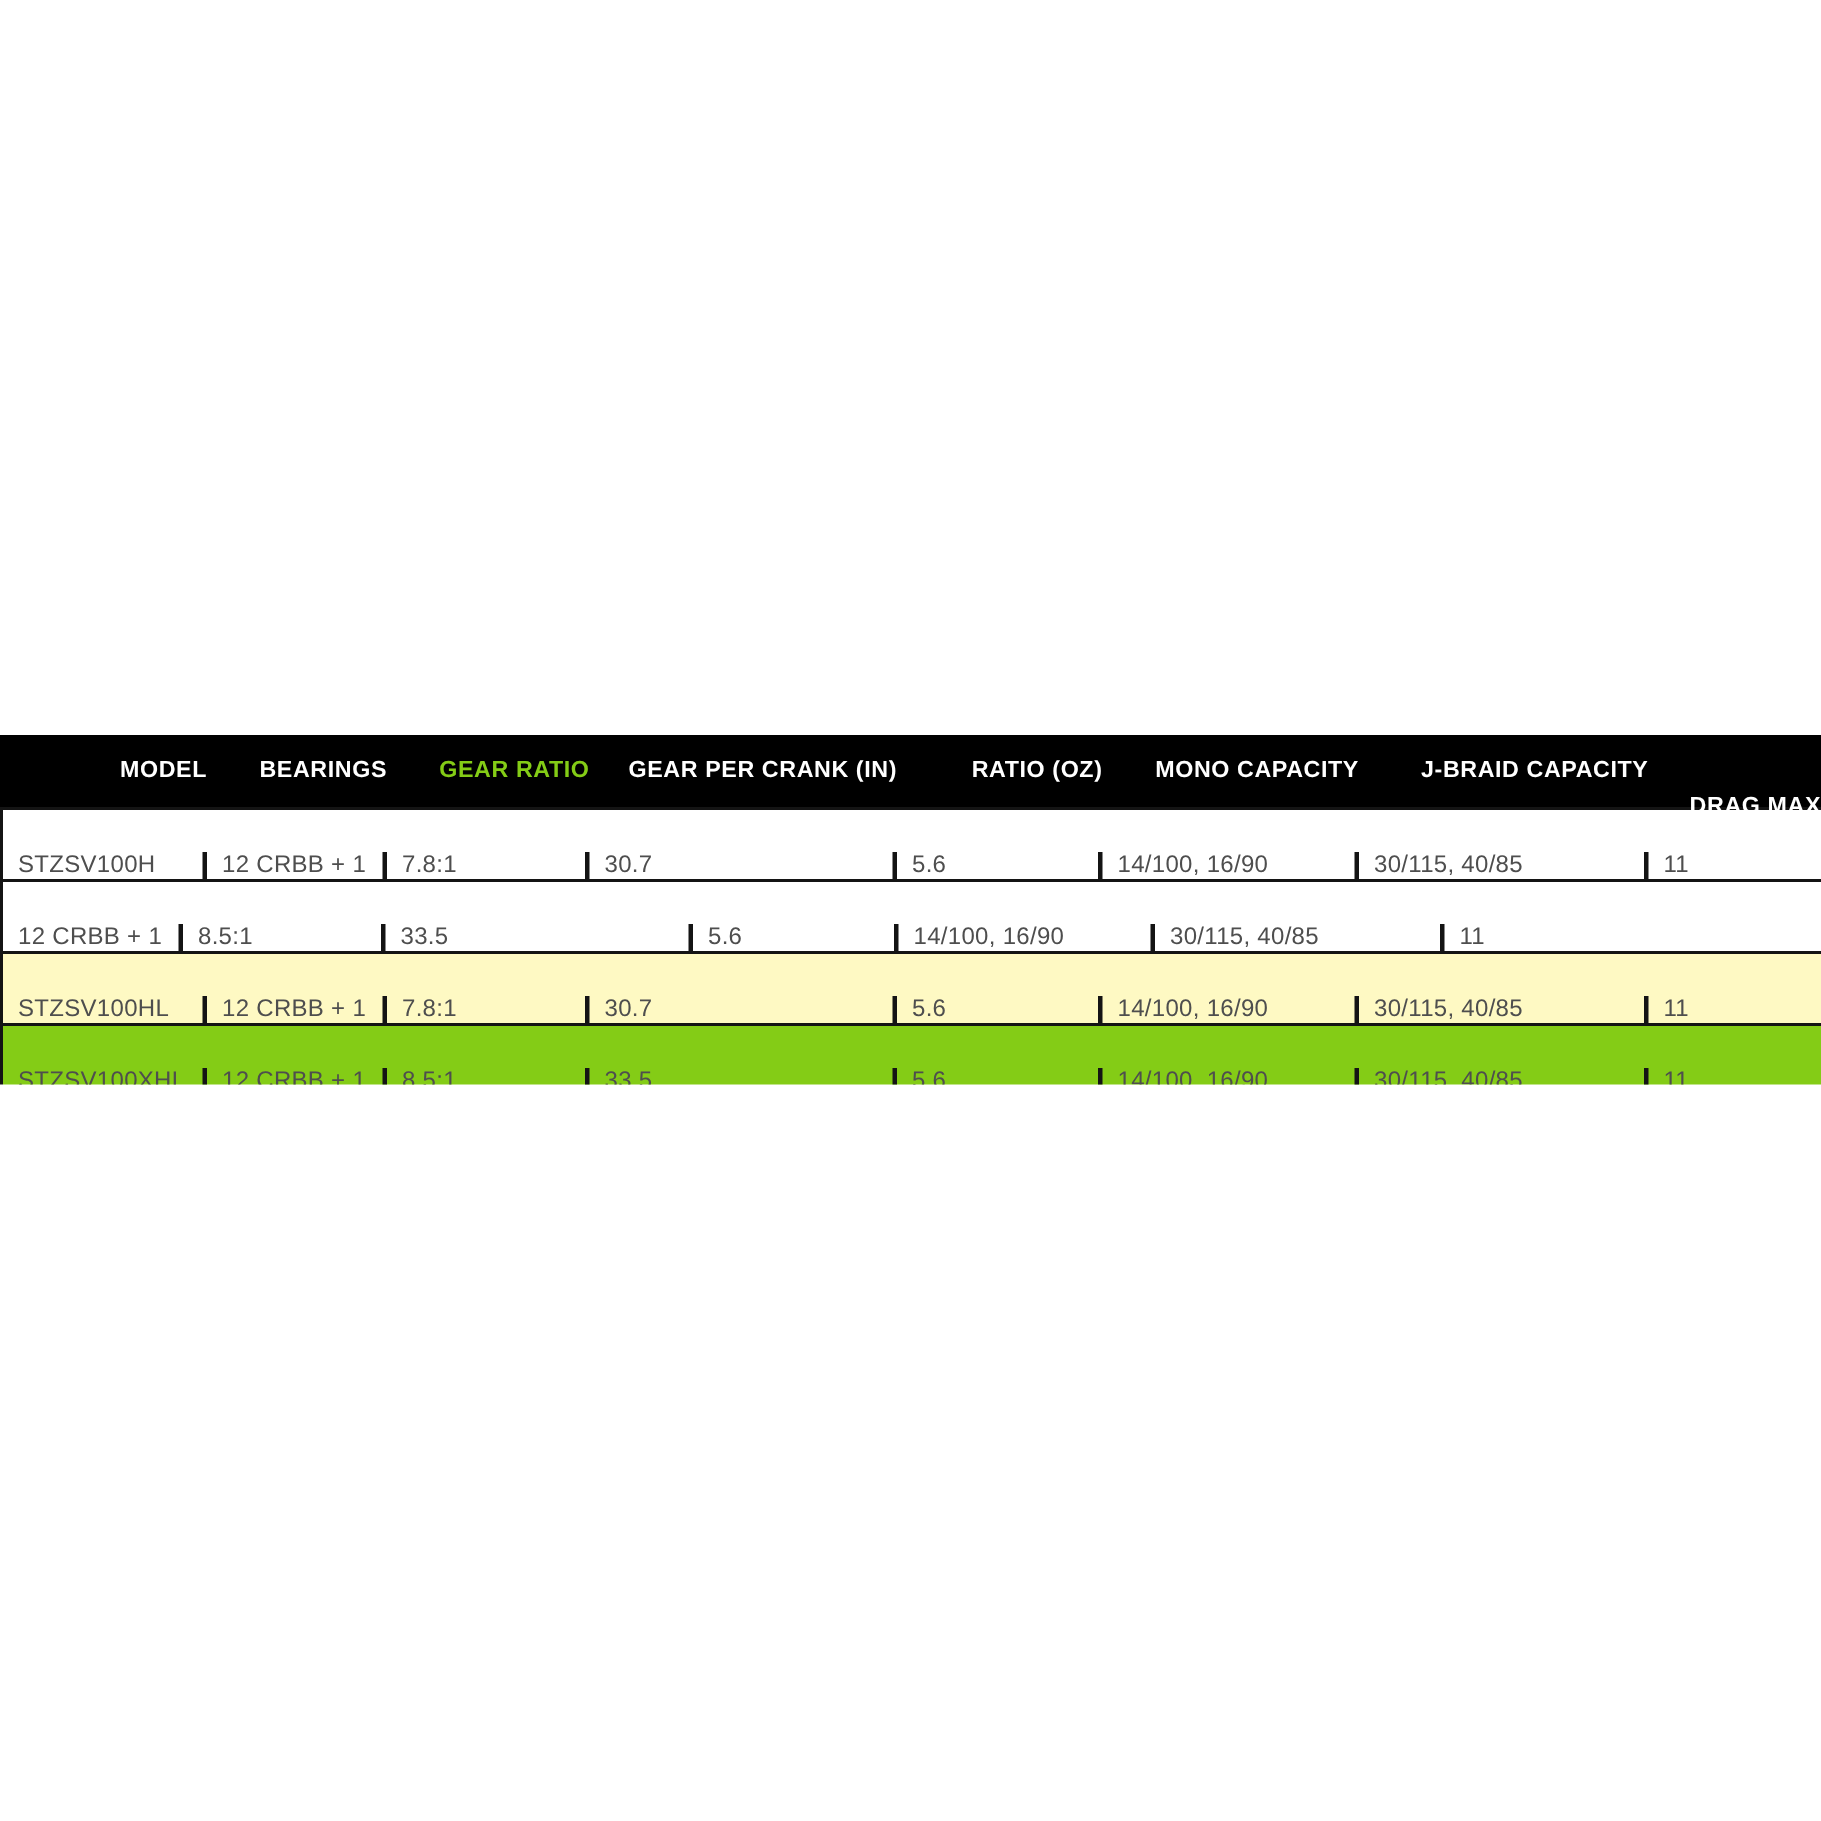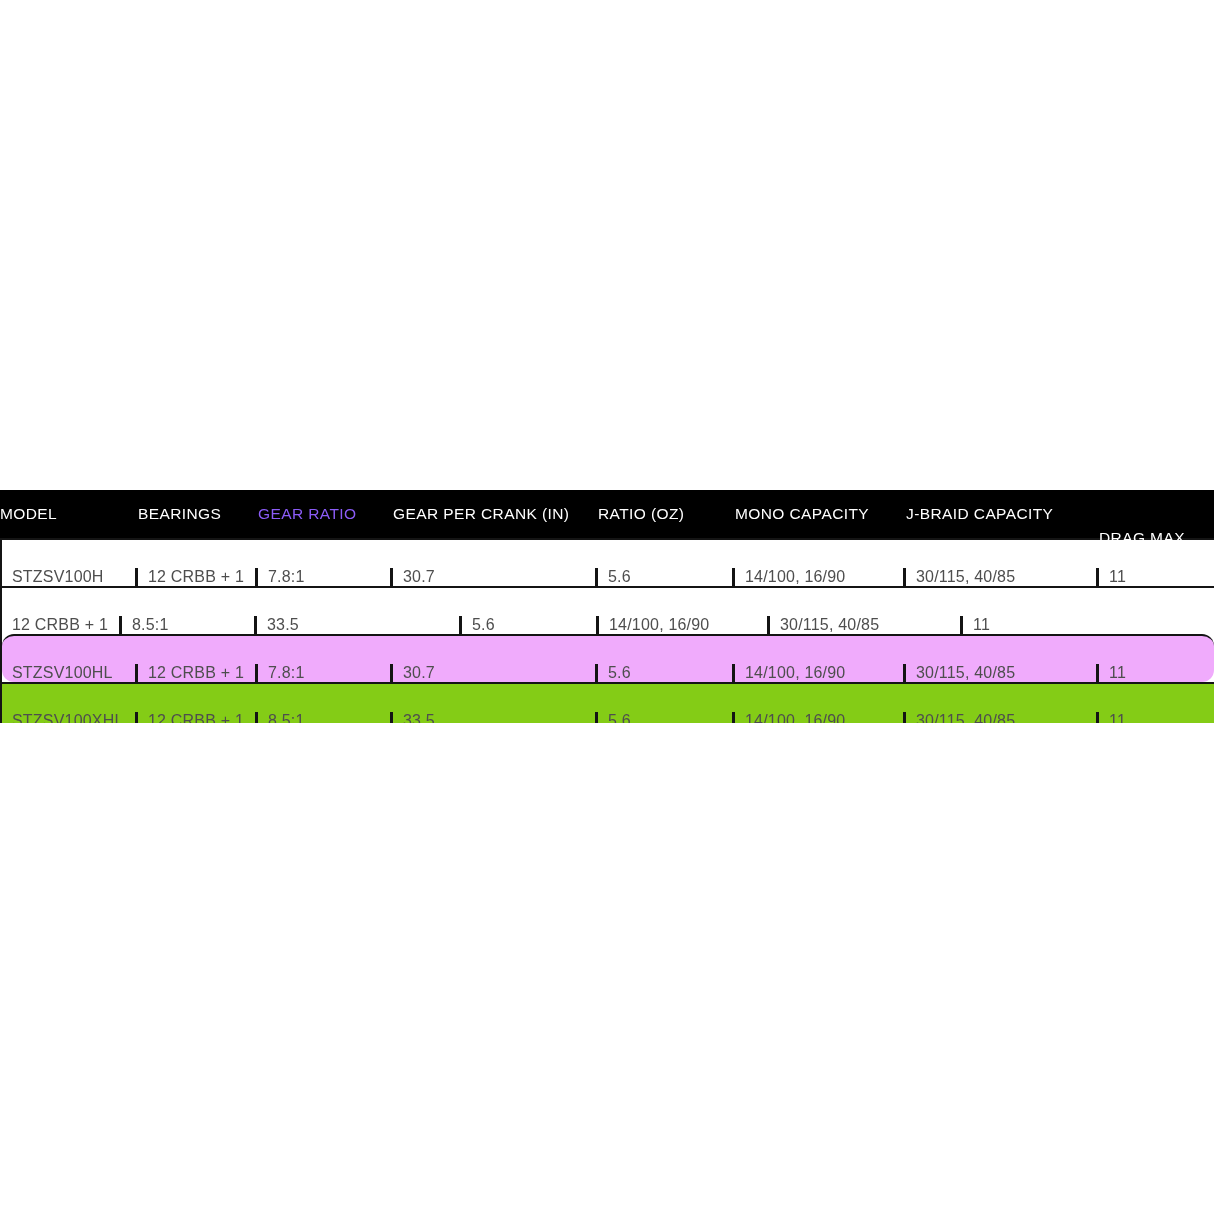--- a/index.html
+++ b/index.html
@@ -29,23 +29,24 @@
   .spec-header {
     display: flex;
     height: 48px;
     background: #000000;
     align-items: center;
   }
   .spec-header .cell {
     color: #ffffff;
     font-size: 15.5px;
     letter-spacing: 0.4px;
-    text-align: left;
+    text-align: right;
     white-space: nowrap;
     overflow: visible;
+    font-weight: bold;
   }
   .spec-body {
     border-left: 2px solid #141414;
   }
   .spec-row {
     display: flex;
     height: 48px;
     border-top: 2px solid #141414;
     background: #ffffff;
     align-items: flex-end;
@@ -70,21 +71,21 @@
   .cell.flexfill { flex: 1 1 auto; margin-top: 48px; }
 </style>
 </head>
 <body>
 
 <div id="canvas">
   <div class="spec-table">
     <div class="spec-header" style="background: rgb(0, 0, 0);">
         <div class="cell" style="width: 138px; color: rgb(255, 255, 255);">MODEL</div>
         <div class="cell" style="width: 120px; color: rgb(255, 255, 255);">BEARINGS</div>
-        <div class="cell" style="width: 135px; color: #8b5cf6;">GEAR RATIO</div>
+        <div class="cell" style="width: 135px; color: #84cc16;">GEAR RATIO</div>
         <div class="cell" style="width: 205px; color: rgb(255, 255, 255);">GEAR PER CRANK (IN)</div>
         <div class="cell" style="width: 137px; color: rgb(255, 255, 255);">RATIO (OZ)</div>
         <div class="cell" style="width: 171px; color: rgb(255, 255, 255);">MONO CAPACITY</div>
         <div class="cell" style="width: 193px; color: rgb(255, 255, 255);">J-BRAID CAPACITY</div>
         <div class="cell flexfill" style="color: rgb(255, 255, 255);">DRAG MAX</div>
       </div>
     <div class="spec-body" style="border-left-color: rgb(20, 20, 20);">
         <div class="spec-row" style="background: rgb(255, 255, 255); border-top-color: rgb(20, 20, 20);">
           <div class="cell" style="width: 136px; color: rgb(78, 78, 78); border-right-color: rgb(20, 20, 20);">STZSV100H</div>
           <div class="cell" style="width: 120px; color: rgb(78, 78, 78); border-right-color: rgb(20, 20, 20);">12 CRBB + 1</div>
@@ -97,21 +98,21 @@
         </div>
         <div class="spec-row" style="background: rgb(255, 255, 255); border-top-color: rgb(20, 20, 20);">
           <div class="cell" style="width: 120px; color: rgb(78, 78, 78); border-right-color: rgb(20, 20, 20);">12 CRBB + 1</div>
           <div class="cell" style="width: 135px; color: rgb(78, 78, 78); border-right-color: rgb(20, 20, 20);">8.5:1</div>
           <div class="cell" style="width: 205px; color: rgb(78, 78, 78); border-right-color: rgb(20, 20, 20);">33.5</div>
           <div class="cell" style="width: 137px; color: rgb(78, 78, 78); border-right-color: rgb(20, 20, 20);">5.6</div>
           <div class="cell" style="width: 171px; color: rgb(78, 78, 78); border-right-color: rgb(20, 20, 20);">14/100, 16/90</div>
           <div class="cell" style="width: 193px; color: rgb(78, 78, 78); border-right-color: rgb(20, 20, 20);">30/115, 40/85</div>
           <div class="cell flexfill" style="color: rgb(78, 78, 78); border-right-color: rgb(20, 20, 20);">11</div>
         </div>
-        <div class="spec-row" style="background: #f0abfc; border-top-color: rgb(20, 20, 20); border-radius: 12px;">
+        <div class="spec-row" style="background: #fef9c3; border-top-color: rgb(20, 20, 20);">
           <div class="cell" style="width: 136px; color: rgb(78, 78, 78); border-right-color: rgb(20, 20, 20);">STZSV100HL</div>
           <div class="cell" style="width: 120px; color: rgb(78, 78, 78); border-right-color: rgb(20, 20, 20);">12 CRBB + 1</div>
           <div class="cell" style="width: 135px; color: rgb(78, 78, 78); border-right-color: rgb(20, 20, 20);">7.8:1</div>
           <div class="cell" style="width: 205px; color: rgb(78, 78, 78); border-right-color: rgb(20, 20, 20);">30.7</div>
           <div class="cell" style="width: 137px; color: rgb(78, 78, 78); border-right-color: rgb(20, 20, 20);">5.6</div>
           <div class="cell" style="width: 171px; color: rgb(78, 78, 78); border-right-color: rgb(20, 20, 20);">14/100, 16/90</div>
           <div class="cell" style="width: 193px; color: rgb(78, 78, 78); border-right-color: rgb(20, 20, 20);">30/115, 40/85</div>
           <div class="cell flexfill" style="color: rgb(78, 78, 78); border-right-color: rgb(20, 20, 20);">11</div>
         </div>
         <div class="spec-row" style="background: #84cc16; border-top-color: rgb(20, 20, 20);">

